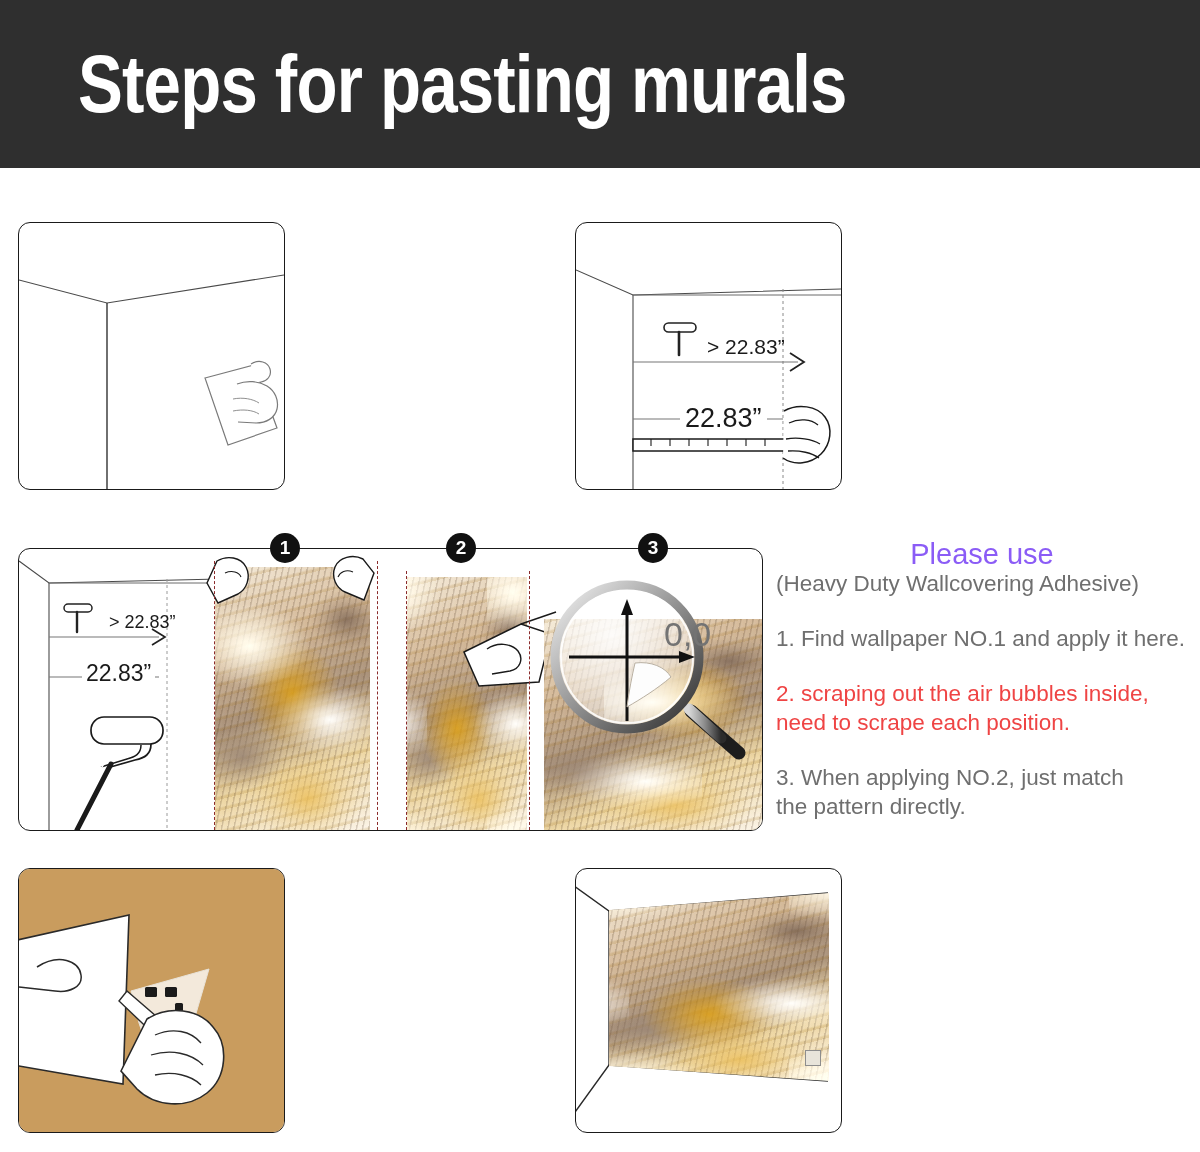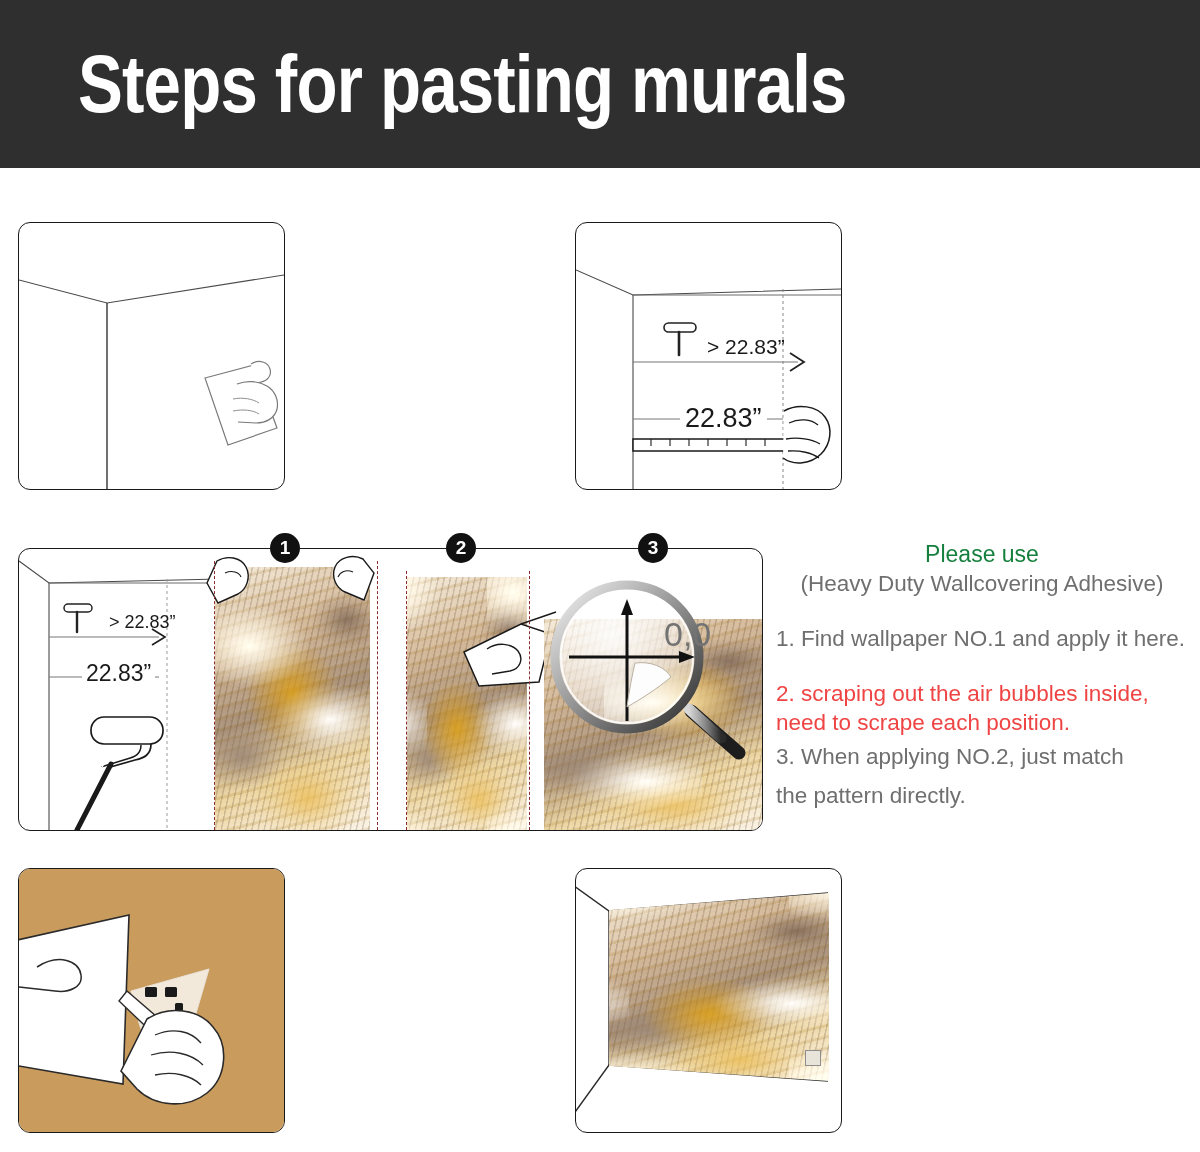--- a/index.html
+++ b/index.html
@@ -228,26 +228,26 @@
       <path d="M96,92 c16,-2 30,4 36,14 c-14,12 -30,22 -44,30 c2,-16 5,-31 8,-44 Z" fill="#fdfdfd" stroke="#b9b0a2" stroke-width="1"></path>
     </svg>
     <div style="position:absolute;left:645px;top:66px;font-size:34px;color:#737373;">0,0</div>
   </div>
 
   <div class="step-bubble" style="left:270px;top:533px;">1</div>
   <div class="step-bubble" style="left:446px;top:533px;">2</div>
   <div class="step-bubble" style="left:638px;top:533px;">3</div>
 
   <div style="position:absolute;left:776px;top:540px;width:412px;">
-    <div style="text-align:center;color:#15803d;font-size:23px;line-height:29px;">Please use</div>
-    <div style="text-align:center;color:#6f6f6f;font-size:22.5px;line-height:29px;">(Heavy Duty Wallcovering Adhesive)</div>
+    <div style="text-align:center;color:#8b5cf6;font-size:29px;line-height:29px;">Please use</div>
+    <div style="text-align:left;color:#6f6f6f;font-size:22.5px;line-height:29px;">(Heavy Duty Wallcovering Adhesive)</div>
     <div style="color:#6f6f6f;font-size:22.5px;line-height:29px;white-space:pre-line;margin-top:26px;">1. Find wallpaper NO.1 and apply it here.</div>
     <div style="color:#ef4444;font-size:22.5px;line-height:29px;white-space:pre-line;margin-top:26px;">2. scraping out the air bubbles inside,
 need to scrape each position.</div>
-    <div style="color:#6f6f6f;font-size:22.5px;line-height:39px;white-space:pre-line;">3. When applying NO.2, just match
+    <div style="color:#6f6f6f;font-size:22.5px;line-height:29px;white-space:pre-line;margin-top:26px;">3. When applying NO.2, just match
 the pattern directly.</div>
   </div>
 
   <div class="panel" style="left:18px;top:868px;width:267px;height:265px;">
     <div class="tan-tex" style="background-color:#c99c5e;background-image:
             radial-gradient(ellipse 45% 30% at 30% 18%, rgba(247,228,190,0.95) 0%, rgba(247,228,190,0) 70%),
             radial-gradient(ellipse 55% 35% at 80% 72%, rgba(190,133,62,0.9) 0%, rgba(190,133,62,0) 72%),
             repeating-linear-gradient(88deg, rgba(120,78,34,0.16) 0px, rgba(120,78,34,0.16) 1px, rgba(255,255,255,0.07) 3px, rgba(255,255,255,0) 7px),
             repeating-linear-gradient(-8deg, rgba(255,230,182,0.15) 0px, rgba(255,230,182,0.15) 2px, rgba(0,0,0,0.03) 5px, rgba(0,0,0,0) 10px),
             linear-gradient(140deg,#ecc georgia 0%, #e6c086 0%, #cf9f60 40%, #c08f4e 65%, #dcb478 100%);"></div>

